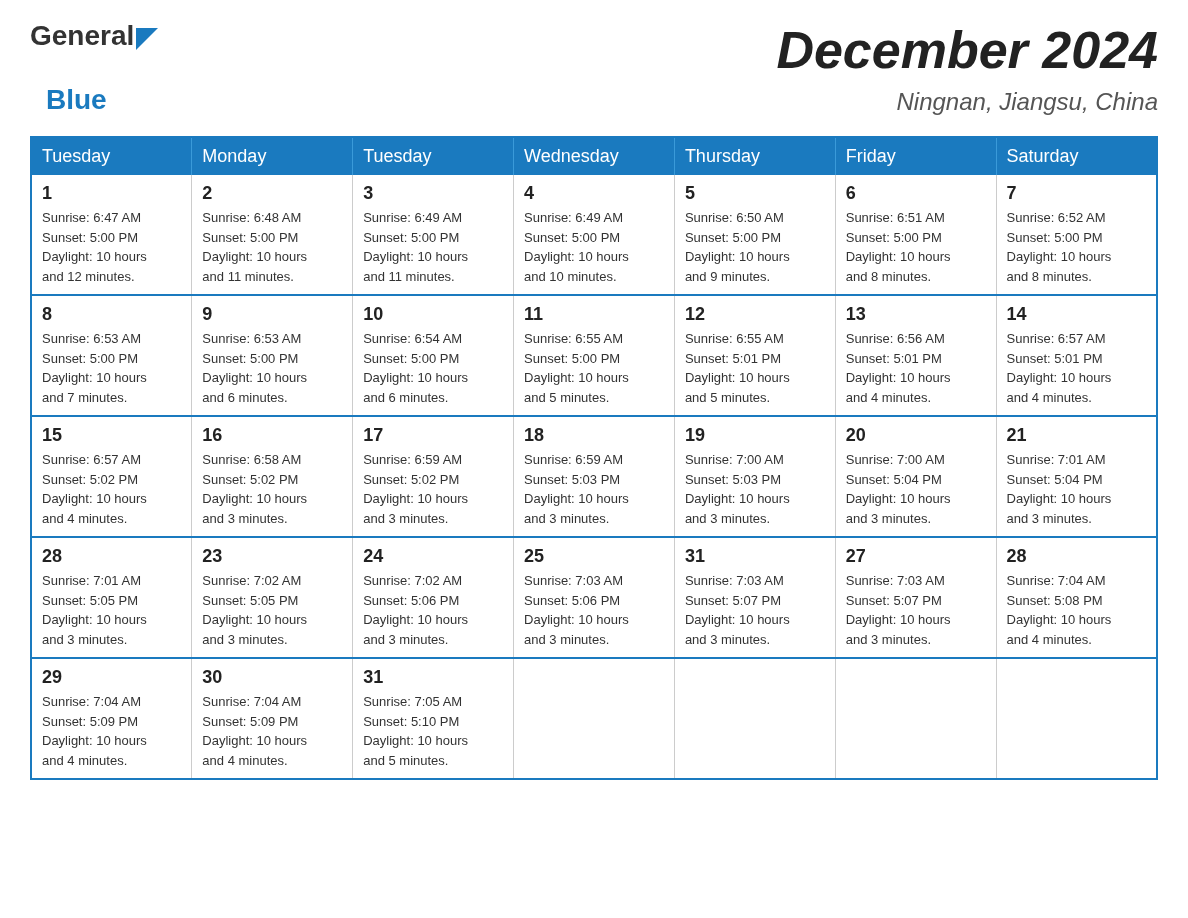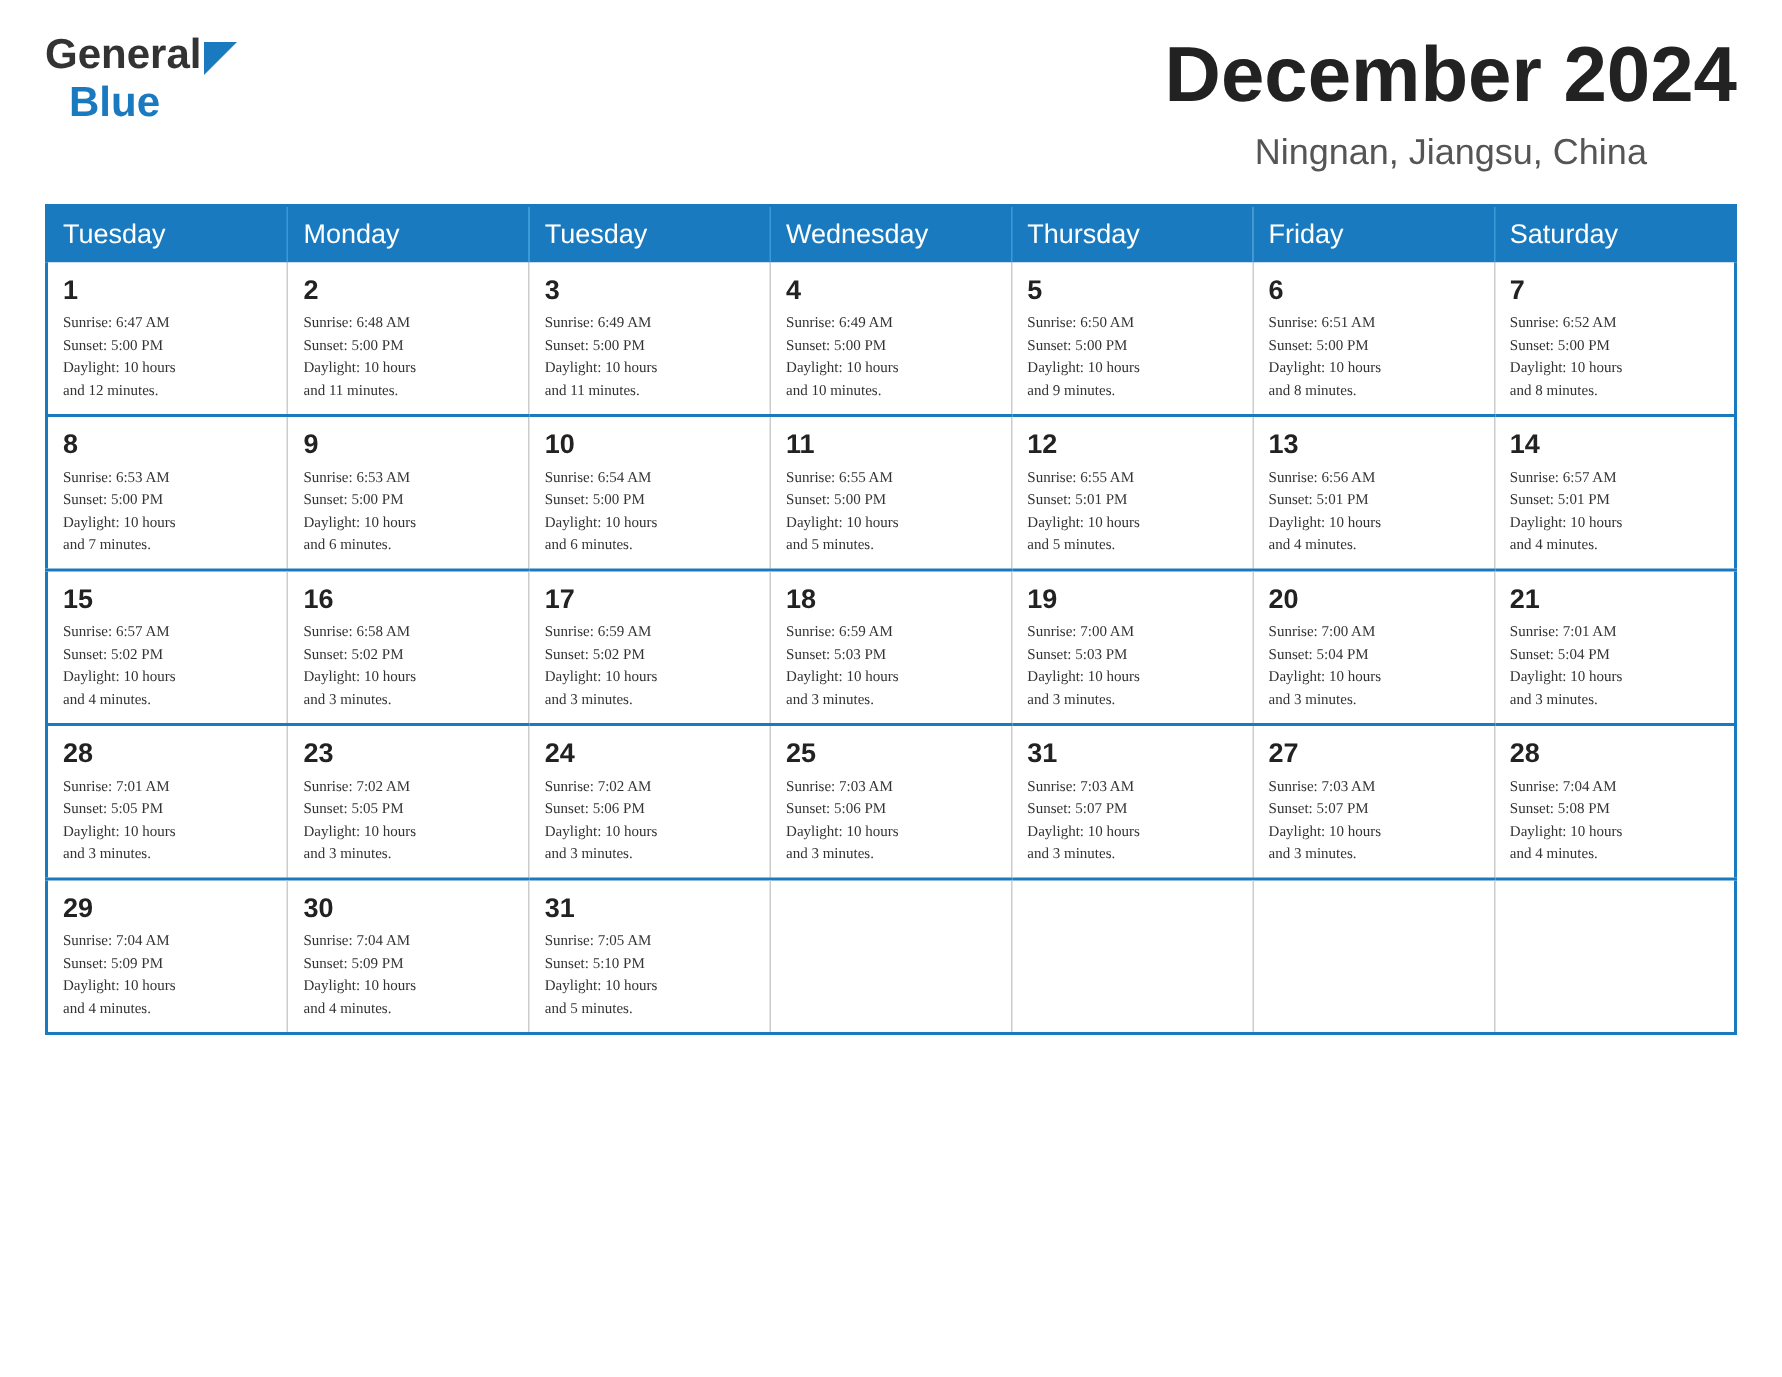--- a/index.html
+++ b/index.html
@@ -29,31 +29,33 @@
     .logo-blue {
       font-size: 28px;
       font-weight: bold;
       color: #1a7abf;
       margin-left: 16px;
     }
     .logo-icon {
       display: flex;
       flex-direction: column;
       align-items: flex-start;
+      gap: 32px;
     }
     .logo-row1 {
       display: flex;
       align-items: center;
     }
     .logo-row2 {
       display: flex;
       align-items: center;
     }
     .title-section {
-      text-align: center;
+      text-align: right;
+      font-style: italic;
     }
     .calendar-title {
       font-size: 52px;
       font-weight: bold;
       color: #222;
     }
     .calendar-subtitle {
       font-size: 24px;
       color: #555;
       margin-top: 8px;
@@ -93,24 +95,23 @@
       border-bottom: none;
     }
     .day-number {
       font-size: 18px;
       font-weight: bold;
       color: #222;
       display: block;
       margin-bottom: 4px;
     }
     .day-info {
-      font-size: 10px;
+      font-size: 13px;
       line-height: 1.5;
       color: #333;
-      font-family: Liberation Serif, serif;
     }
     .empty-cell {
       background: #fff;
     }
   </style>
 </head>
 <body>
 
 <div class="header">
   <div class="logo">

